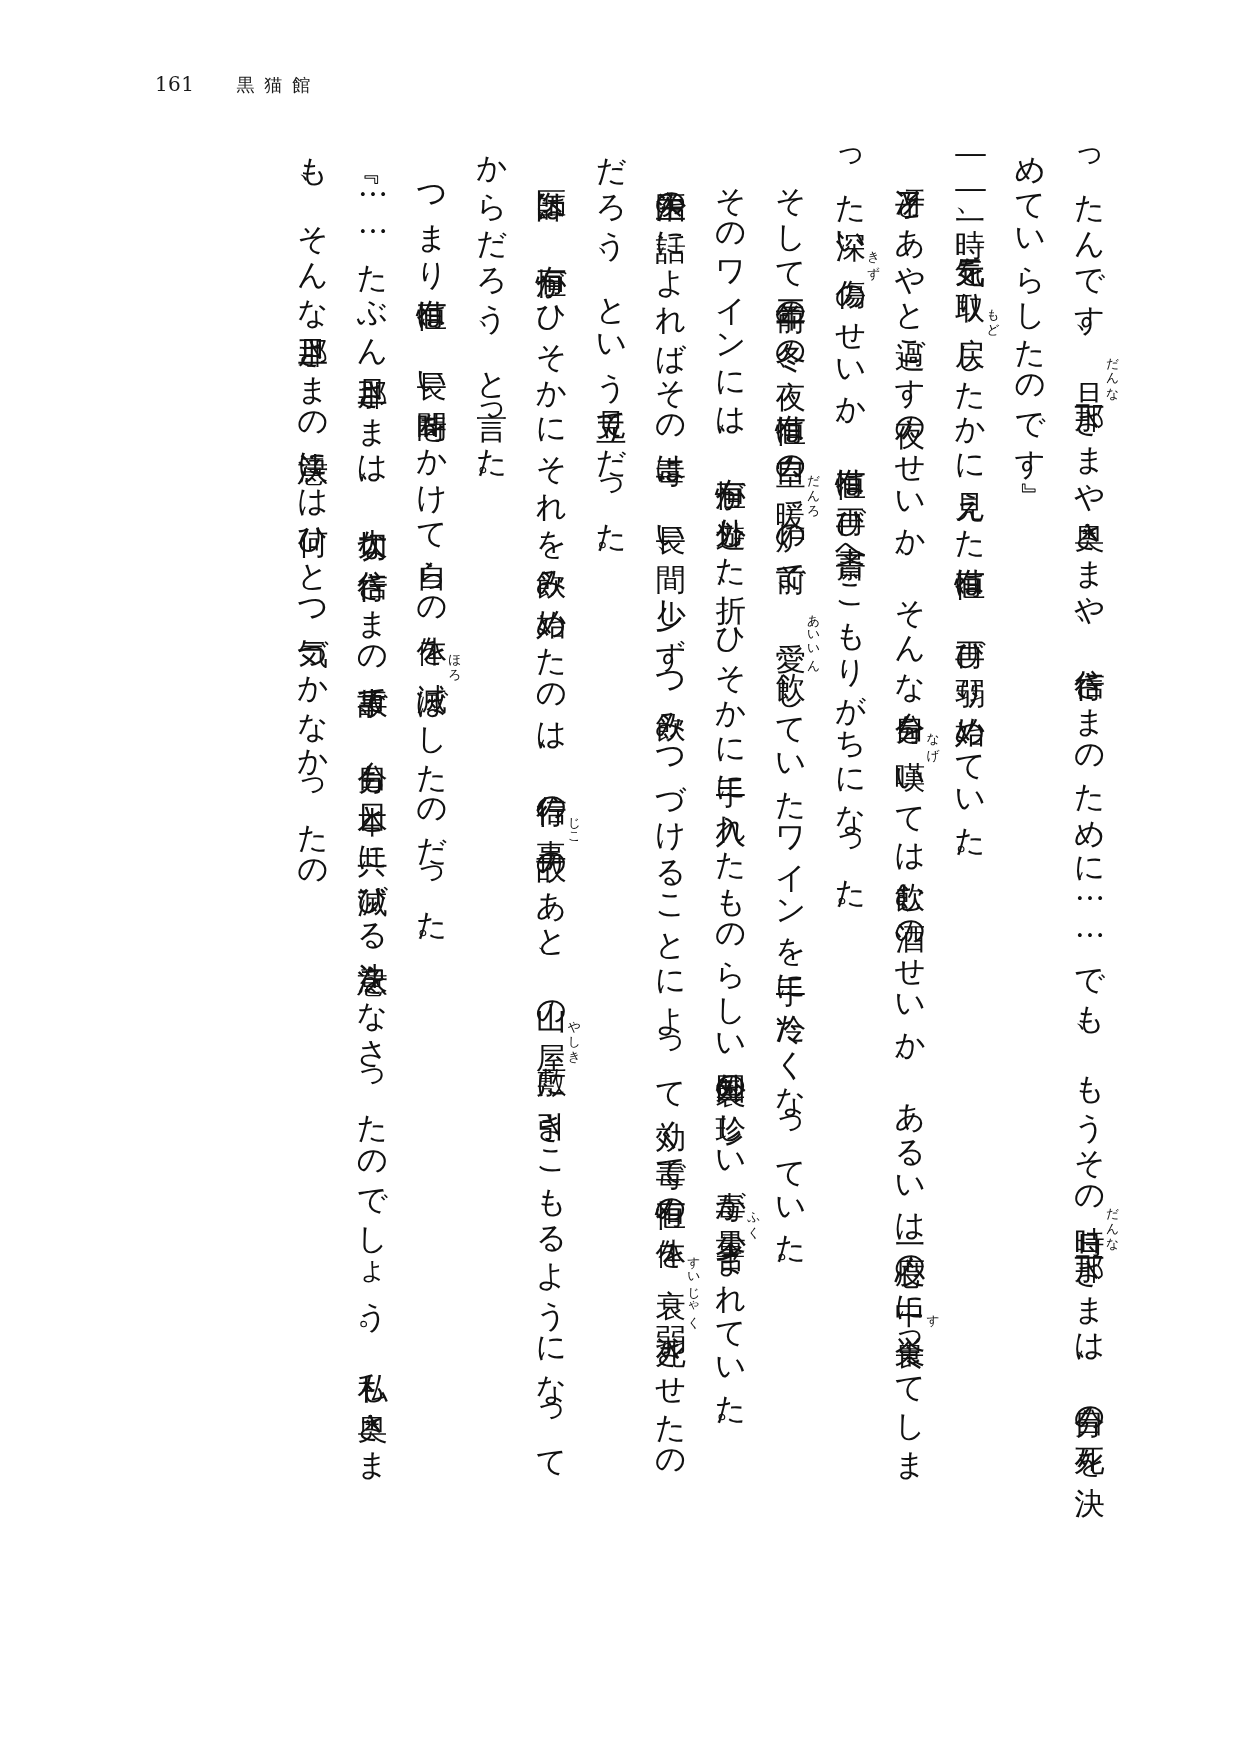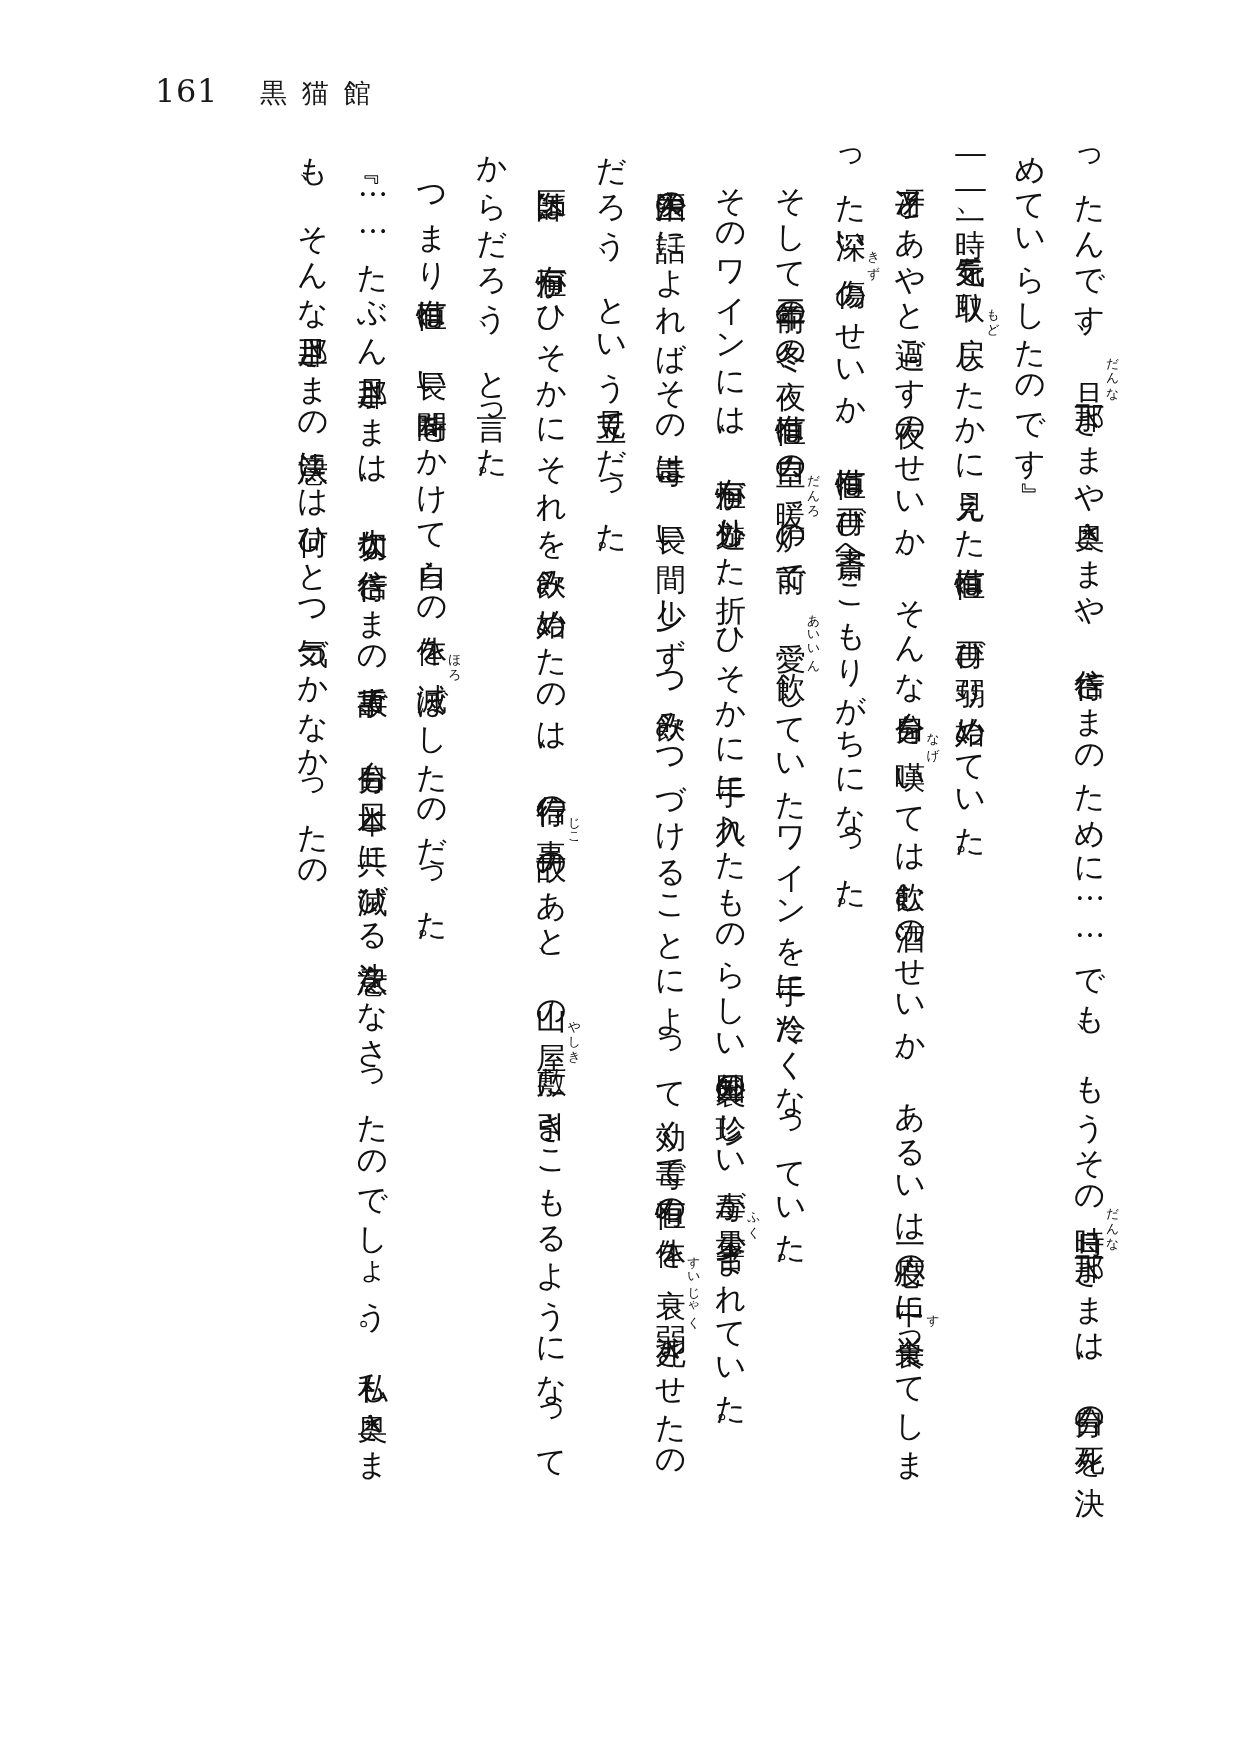--- a/index.html
+++ b/index.html
@@ -33,25 +33,25 @@
     left: 155px;
     display: flex;
     align-items: baseline;
     gap: 42px;
     font-size: 27px;
     letter-spacing: 0.12em;
     color: #1a1a1a;
   }
   .header .page-num {
     font-family: "DejaVu Serif", "Liberation Serif", serif;
-    font-size: 32px;
+    font-size: 20px;
     letter-spacing: 0.02em;
   }
   .header .book-title {
-    font-size: 27px;
+    font-size: 18px;
     letter-spacing: 0.55em;
   }
 
   
   .body-wrap {
     position: absolute;
     top: 135px;
     left: 120px;
     width: 1000px;
     height: 1330px;

